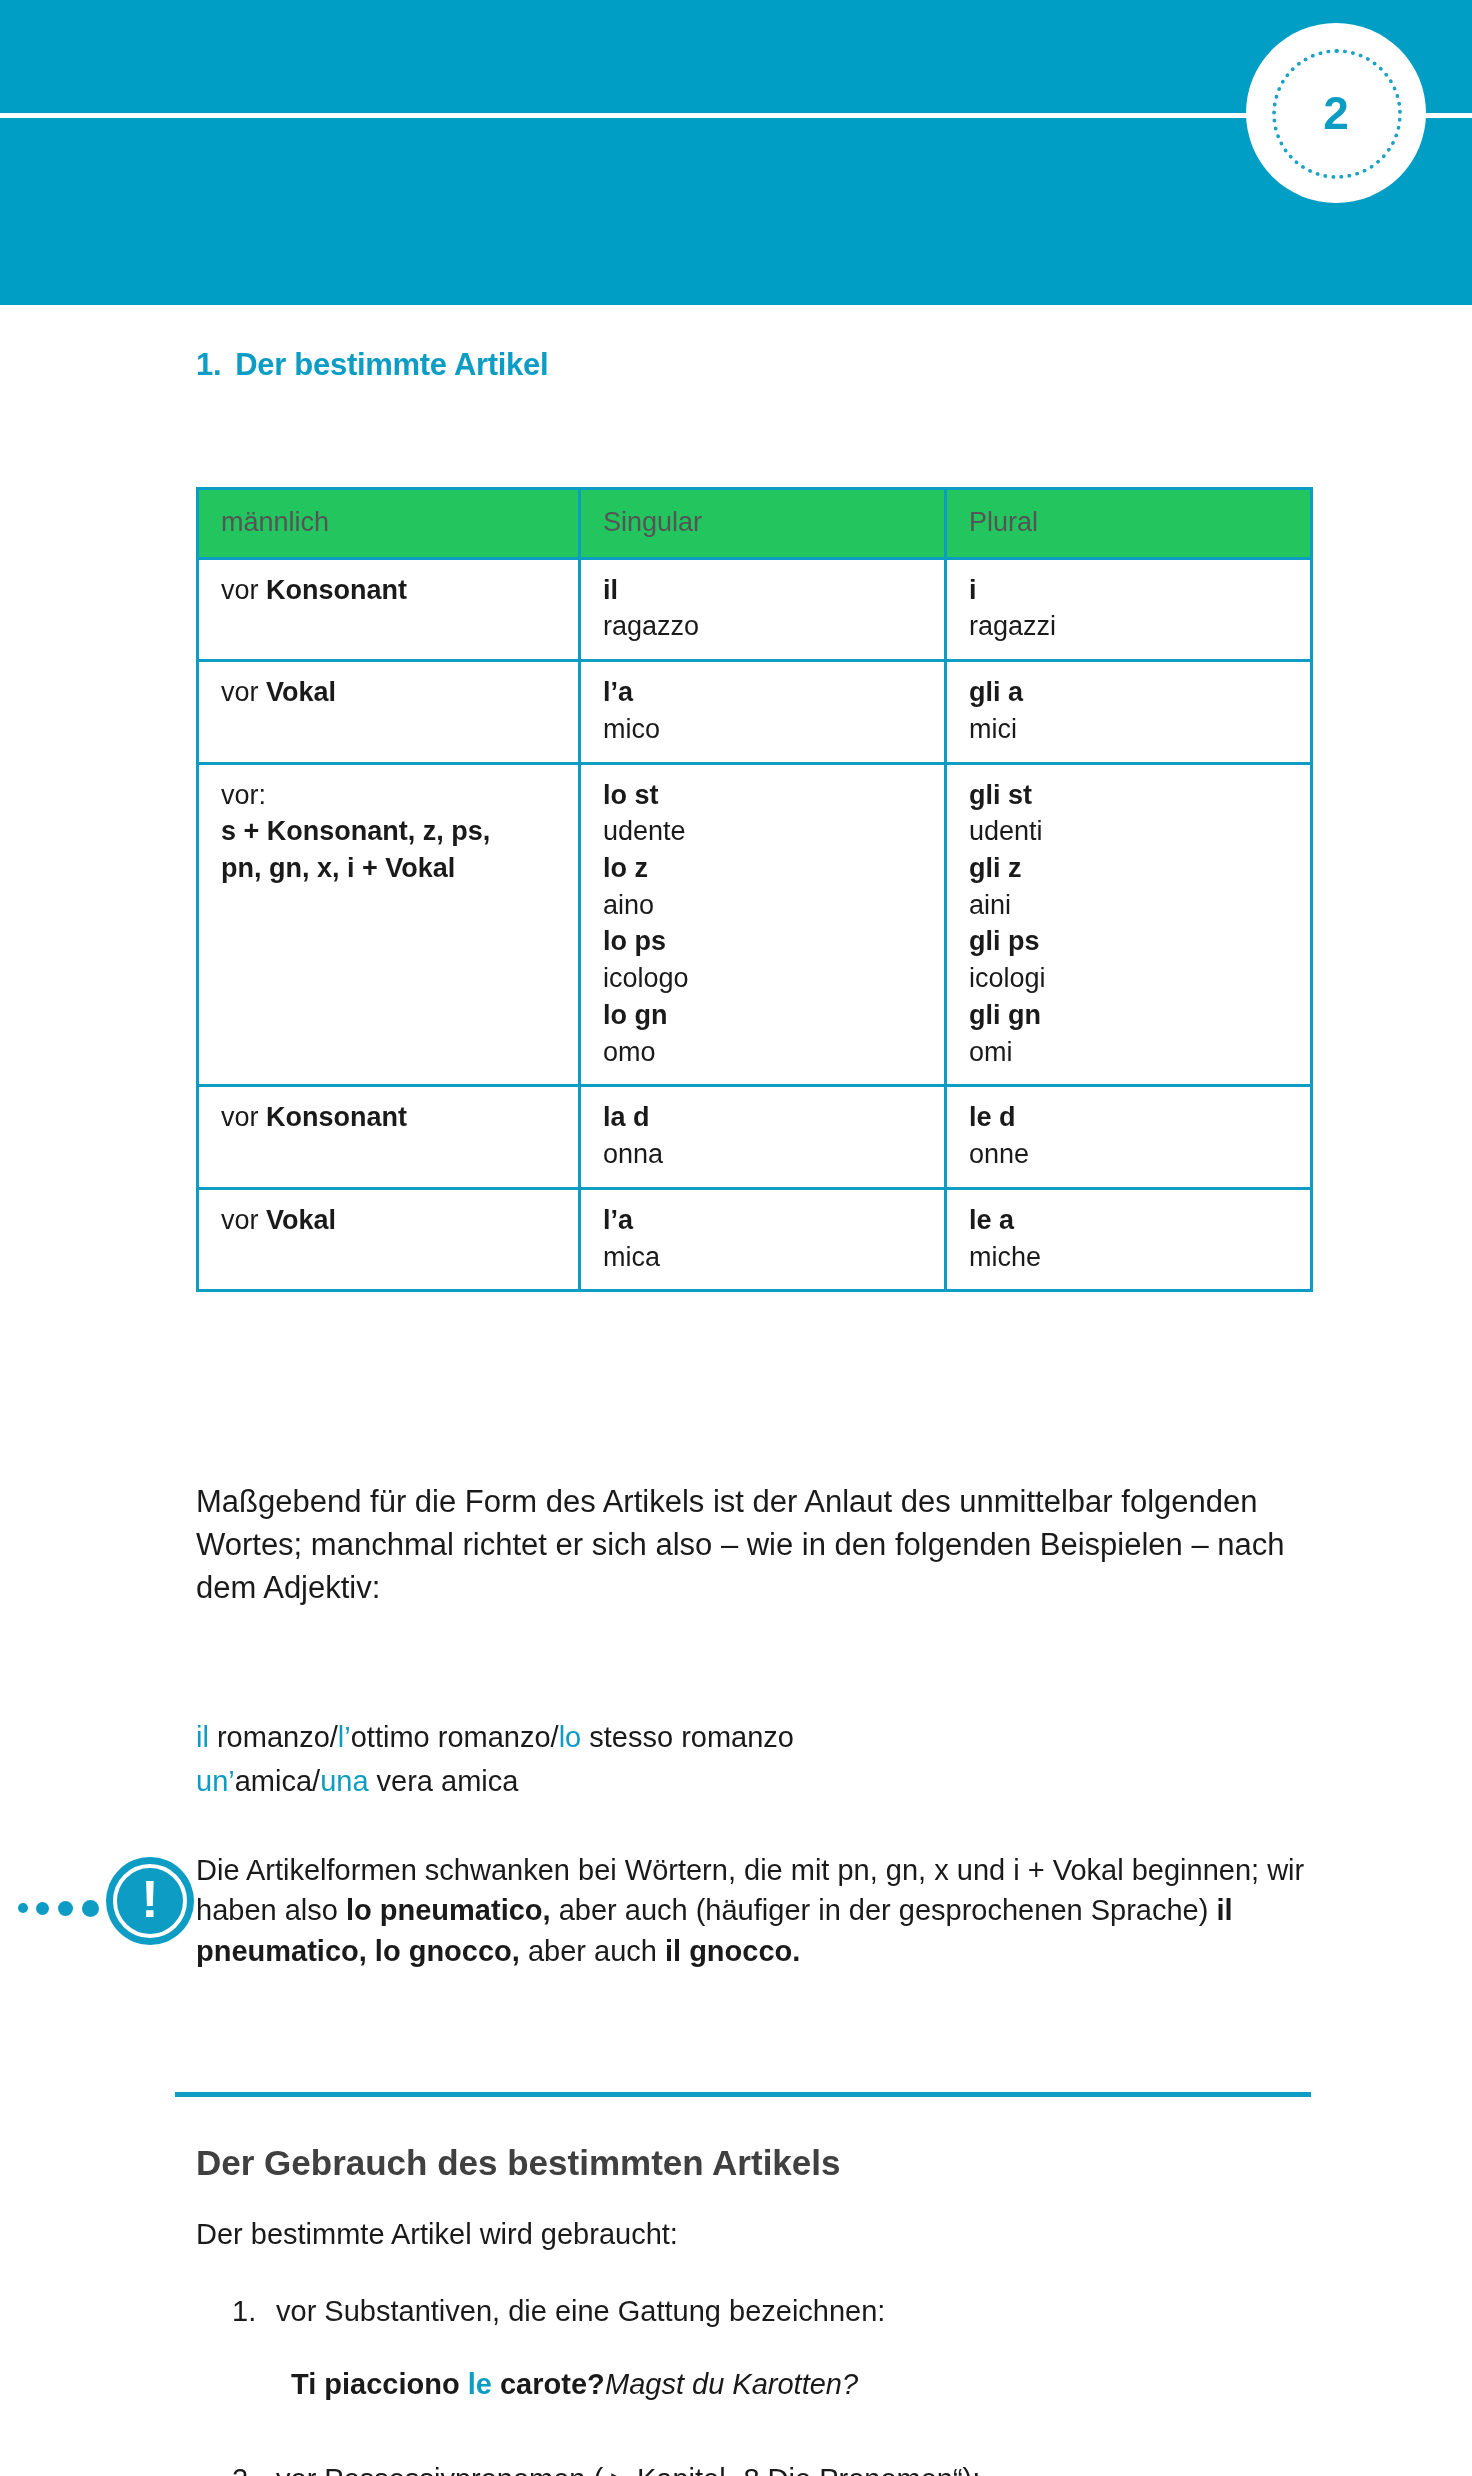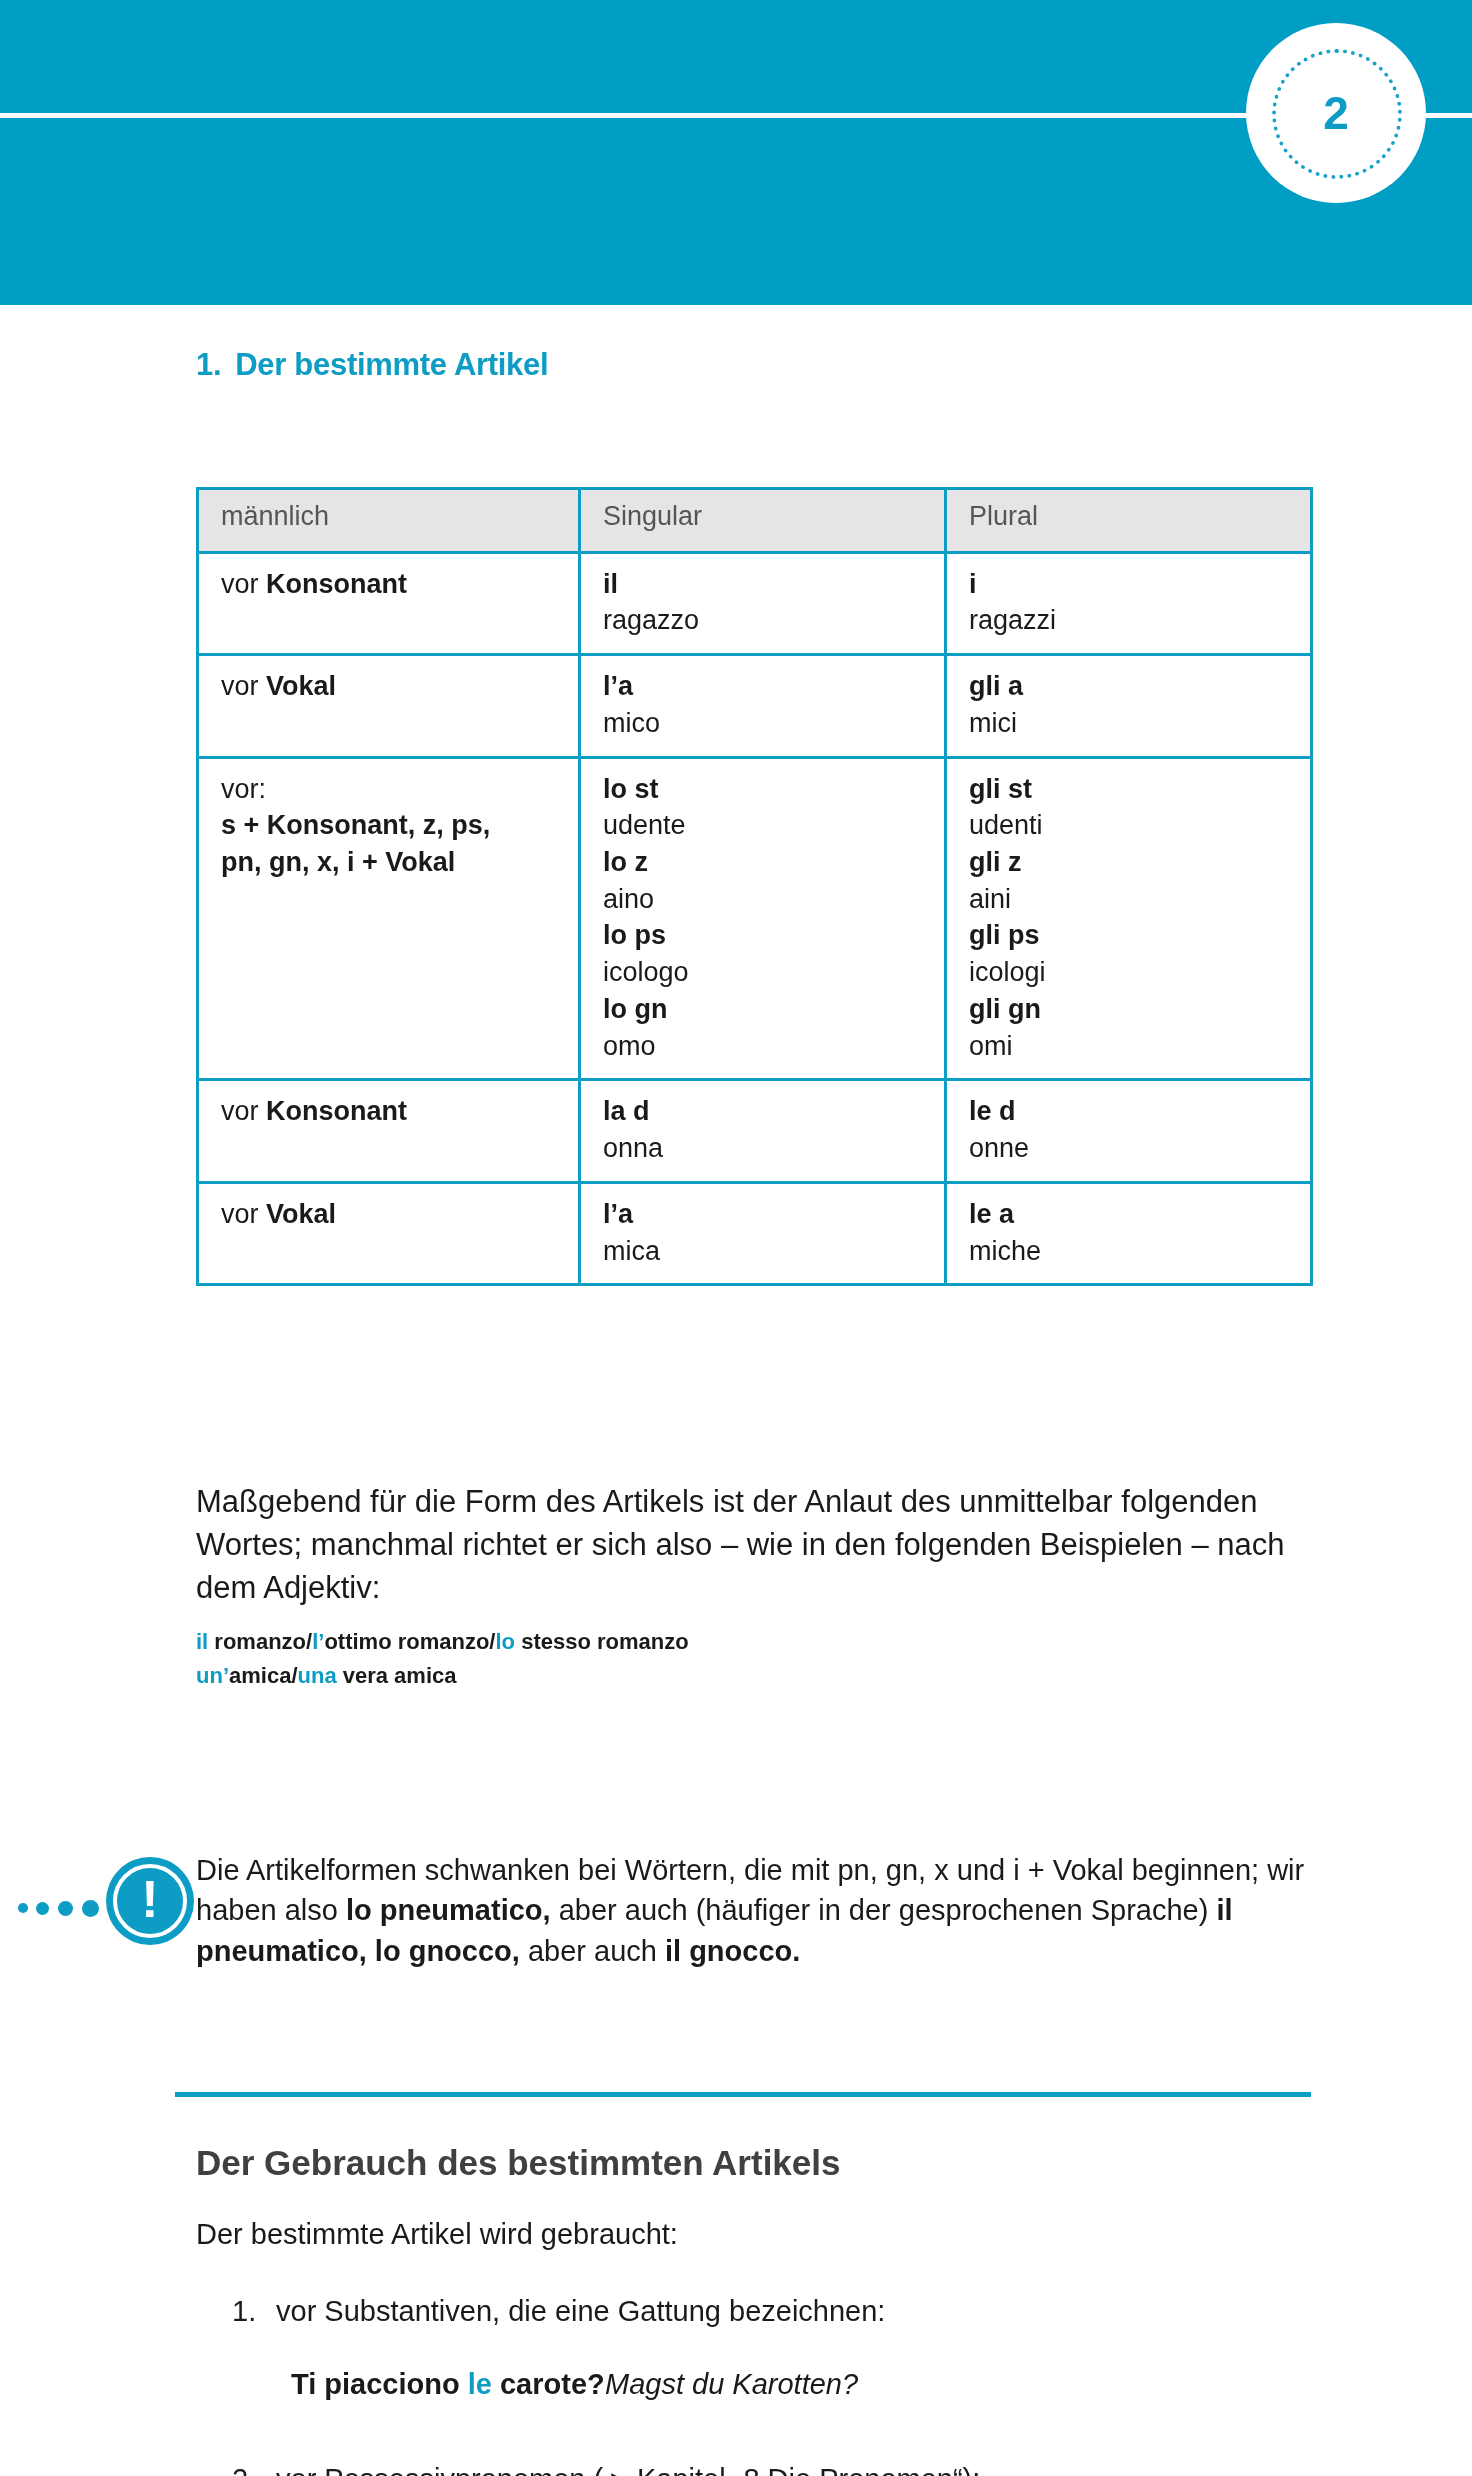--- a/index.html
+++ b/index.html
@@ -109,47 +109,47 @@
     font-size: 27px;
     line-height: 1.36;
     color: #1a1a1a;
     vertical-align: top;
   }
   .artikel-table col.c1 { width: 382px; }
   .artikel-table col.c2 { width: 366px; }
   .artikel-table col.c3 { width: 366px; }
 
   .artikel-table tr.hdr td {
-    background: #e5e5e5;
+    background: #22c55e;
     color: #555555;
     font-weight: normal;
-    padding-top: 8px;
+    padding-top: 14px;
     padding-bottom: 16px;
   }
   .artikel-table b { font-weight: bold; }
   .cell-lines span { display: block; }
 
   
   .para {
     position: absolute;
     left: 196px;
     width: 1120px;
     font-size: 31px;
     line-height: 1.39;
     color: #1a1a1a;
   }
   .para-intro { top: 1175px; width: 1110px; }
 
   .examples-block {
     position: absolute;
     left: 196px;
-    top: 1320px;
-    font-size: 22px;
+    top: 1410px;
+    font-size: 29px;
     line-height: 1.53;
-    font-weight: bold;
+    font-weight: normal;
   }
   .examples-block .art { color: #0d9cc4; }
   .examples-block div { white-space: nowrap; }
 
   
   .note-icon-wrap {
     position: absolute;
     left: 18px;
     top: 1548px;
     width: 160px;

